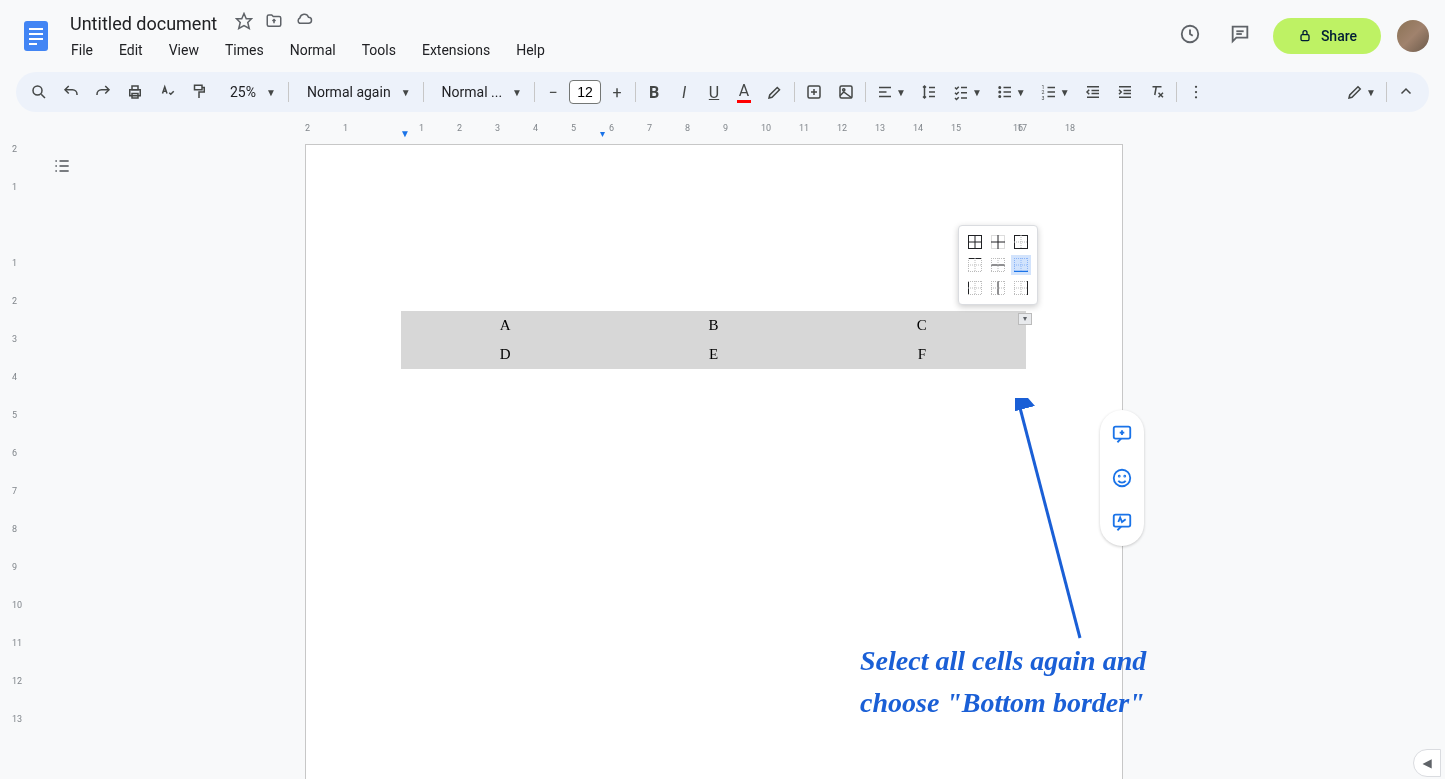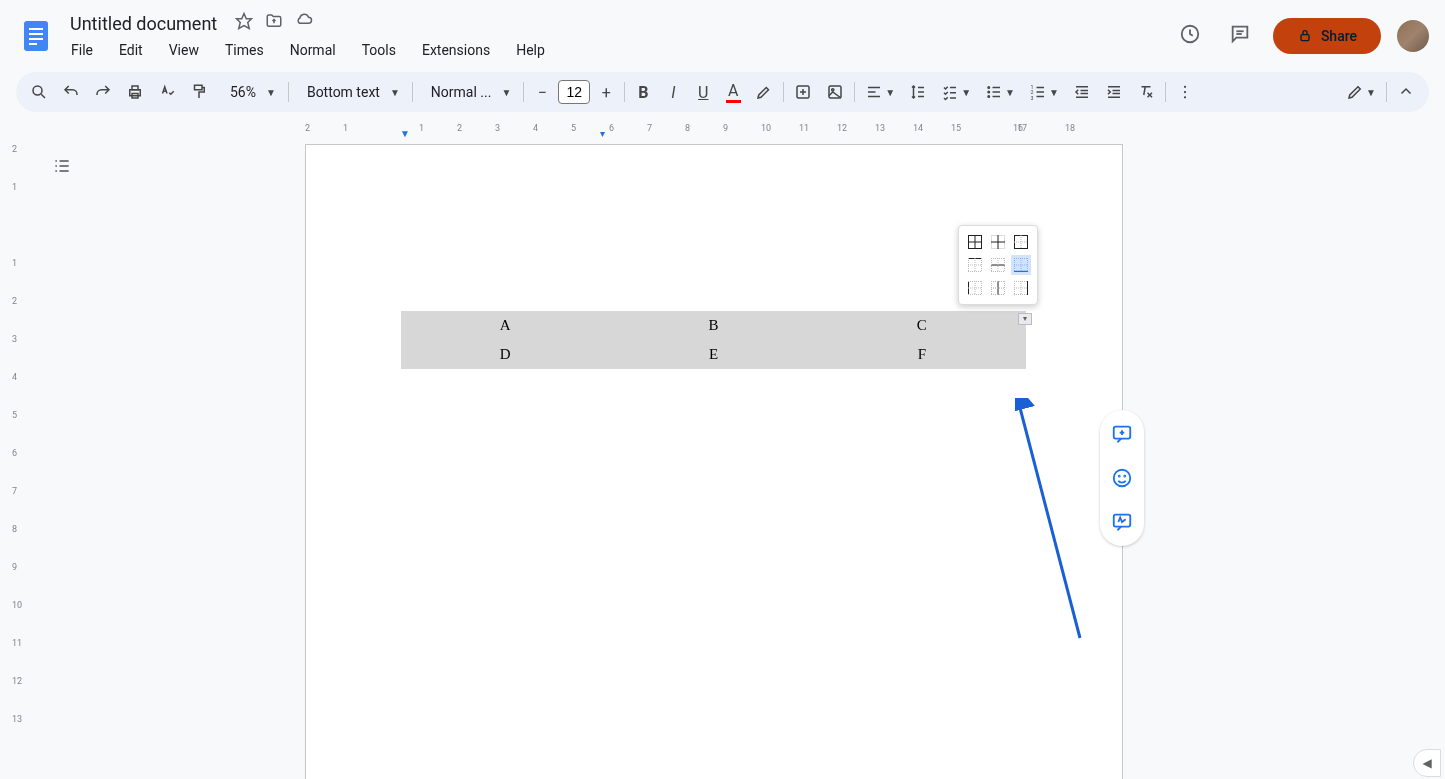--- a/index.html
+++ b/index.html
@@ -9,21 +9,21 @@
 .logo { width: 40px; height: 40px; display: flex; align-items: center; justify-content: center; }
 .logo svg { width: 36px; height: 36px; }
 .title-area { flex: 1; margin-left: 8px; }
 .doc-title { font-size: 18px; color: #202124; padding: 2px 6px; }
 .title-row { display: flex; align-items: center; gap: 12px; }
 .title-icon { color: #5f6368; cursor: pointer; }
 .menubar { display: flex; gap: 12px; margin-top: 2px; }
 .menu-item { font-size: 14px; color: #202124; padding: 4px 7px; cursor: pointer; border-radius: 4px; }
 .header-right { display: flex; align-items: center; gap: 16px; }
 .header-icon { color: #5f6368; cursor: pointer; padding: 6px; border-radius: 50%; }
-.share-btn { background: #c2410c; border-radius: 40px; padding: 10px 24px; display: flex; align-items: center; gap: 8px; font-size: 14px; font-weight: 500; color: #001d35; cursor: pointer; }
+.share-btn { background: #bef264; border-radius: 40px; padding: 10px 24px; display: flex; align-items: center; gap: 8px; font-size: 14px; font-weight: 500; color: #001d35; cursor: pointer; }
 .avatar { width: 32px; height: 32px; border-radius: 50%; background: linear-gradient(135deg, #8b7355 0%, #a0826d 50%, #6b5a4a 100%); }
 
 .toolbar { background: #edf2fa; border-radius: 24px; margin: 8px 16px; padding: 4px 8px; display: flex; align-items: center; height: 40px; gap: 2px; }
 .tb-btn { padding: 6px; border-radius: 4px; color: #444746; cursor: pointer; display: flex; align-items: center; justify-content: center; min-width: 28px; height: 28px; }
 .tb-sep { width: 1px; height: 20px; background: #c7c7c7; margin: 0 2px; }
 .tb-text { font-size: 14px; color: #202124; padding: 0 6px; }
 .tb-dropdown { display: flex; align-items: center; gap: 4px; padding: 4px 8px; cursor: pointer; border-radius: 4px; }
 .font-size-box { border: 1px solid #747775; border-radius: 4px; width: 32px; height: 24px; text-align: center; font-size: 14px; background: white; }
 .chev-down { font-size: 10px; color: #444746; }
 .toolbar-spacer { flex: 1; }
@@ -149,26 +149,26 @@
         <path d="M15 13l2 2 4-4"></path>
       </svg>
     </span>
   <span class="tb-btn">
       <svg width="18" height="18" viewBox="0 0 24 24" fill="none" stroke="currentColor" stroke-width="2">
         <rect x="6" y="3" width="10" height="6"></rect>
         <path d="M16 6h3v6h-7v8"></path>
       </svg>
     </span>
   <div class="tb-dropdown">
-      <span class="tb-text">56%</span>
+      <span class="tb-text">25%</span>
       <span class="chev-down">▼</span>
     </div>
   <div class="tb-sep"></div>
   <div class="tb-dropdown">
-      <span class="tb-text">Bottom text</span>
+      <span class="tb-text">Normal again</span>
       <span class="chev-down">▼</span>
     </div>
   <div class="tb-sep"></div>
   <div class="tb-dropdown">
       <span class="tb-text">Normal ...</span>
       <span class="chev-down">▼</span>
     </div>
   <div class="tb-sep"></div>
   <span class="tb-btn">−</span>
   <input class="font-size-box" value="12" style="">
@@ -492,15 +492,19 @@
   </div>
 
   <svg class="annotation-arrow" width="80" height="250">
     <defs>
         <marker id="ah" markerWidth="10" markerHeight="10" refX="2" refY="5" orient="auto">
           <path d="M0,0 L10,5 L0,10 z" fill="#1a5fd6"></path>
         </marker>
       </defs>
     <line x1="65" y1="240" x2="4" y2="6" stroke="#1a5fd6" stroke-width="3" marker-end="url(#ah)"></line>
   </svg>
+  <div class="annotation-text">
+    <div>Select all cells again and</div>
+    <div>choose "Bottom border"</div>
+  </div>
 
   <div class="explore-btn">◀</div>
 </div>
 
 </body></html>

